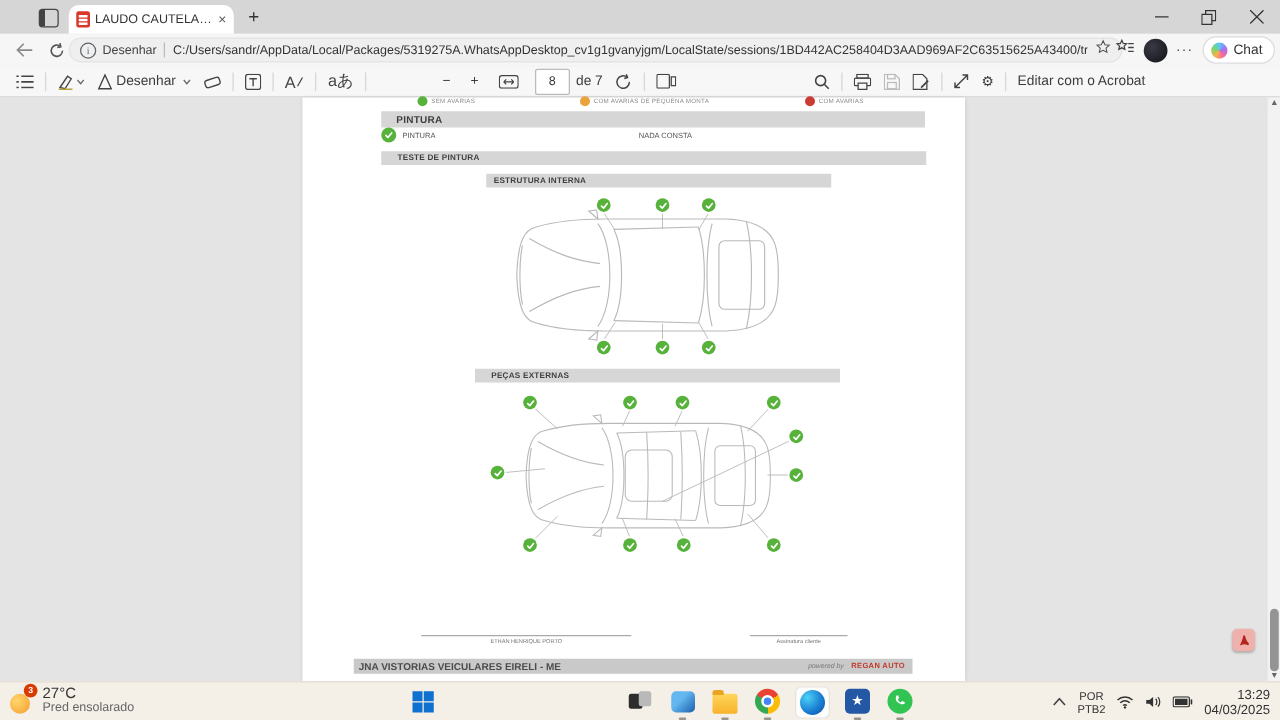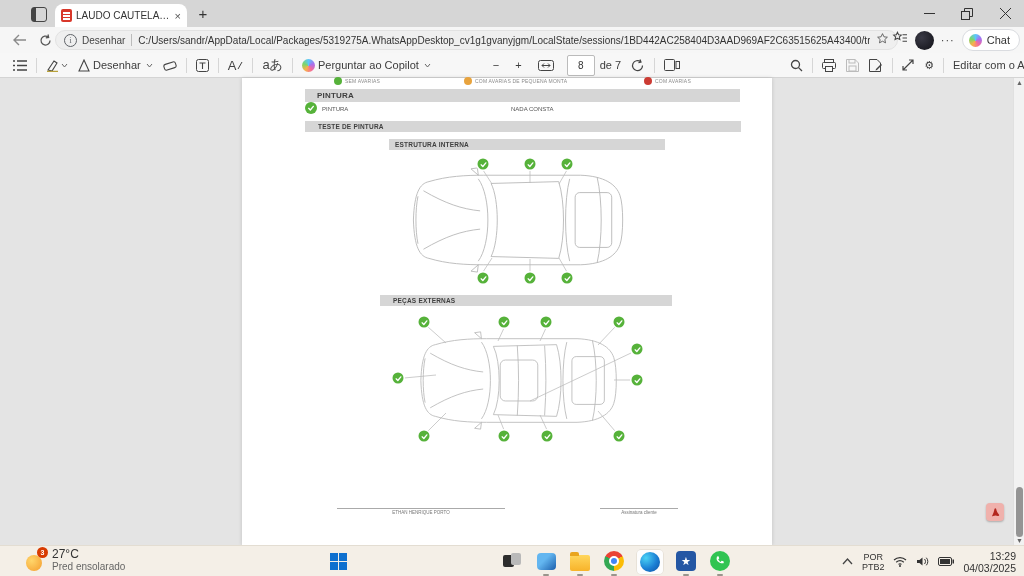--- a/index.html
+++ b/index.html
@@ -67,21 +67,21 @@
   .powered{font-size:5.5px;font-style:italic;color:#777;margin-right:6px;}
   .footer-logo{font-size:6px;font-weight:bold;color:#c0392b;margin-right:6px;letter-spacing:.3px;}
   
   .scrollbar{position:absolute;right:0;top:0;width:11px;height:467px;background:#f2f2f2;border-left:1px solid #e0e0e0;box-sizing:border-box;}
   .scroll-thumb{position:absolute;left:2px;width:7px;border-radius:4px;background:#949494;}
   .scroll-arrow{position:absolute;left:0;width:11px;font-size:7px;color:#666;text-align:center;}
   .acrobat-fab{position:absolute;width:18px;height:18px;border-radius:4px;background:#f0b1ac;display:flex;align-items:center;justify-content:center;box-shadow:0 1px 2px rgba(0,0,0,.25);}
   .acrobat-fab svg{width:11px;height:11px;}
   
   .taskbar{position:absolute;top:545px;left:0;width:1024px;height:31px;background:#f4efe7;border-top:1px solid #e3ddd2;box-sizing:border-box;}
-  .weather{position:absolute;left:24px;top:2px;display:flex;align-items:center;gap:6px;justify-content:flex-end;}
+  .weather{position:absolute;left:6px;top:2px;display:flex;align-items:center;gap:6px;justify-content:flex-end;}
   .sun-ico{position:relative;width:22px;height:22px;}
   .sun-core{position:absolute;left:2px;top:5px;width:16px;height:16px;border-radius:50%;background:radial-gradient(circle at 35% 35%,#ffd66b,#f49d2e);}
   .badge{position:absolute;right:-2px;top:-3px;width:11px;height:11px;border-radius:50%;background:#d83b01;color:#fff;font-size:7px;line-height:11px;text-align:center;font-weight:bold;}
   .w-temp{font-size:12px;color:#333;line-height:13px;}
   .w-cond{font-size:10px;color:#666;line-height:12px;}
   .win-logo{position:absolute;left:330px;top:7px;width:17px;height:17px;display:grid;grid-template-columns:8px 8px;grid-template-rows:8px 8px;gap:1px;}
   .win-logo i{background:#0e70cf;}
   .search-pill{position:absolute;left:360px;top:4px;width:138px;height:23px;background:#fff;border:1px solid #dcd5c8;border-radius:12px;display:flex;align-items:center;padding:0 3px 0 9px;box-sizing:border-box;}
   .search-label{font-size:11px;color:#555;margin-left:6px;flex:1;}
   .search-img{width:36px;height:17px;border-radius:9px;background:linear-gradient(100deg,#e8d9a5,#caa75d 60%,#b98e43);position:relative;overflow:hidden;}
@@ -222,29 +222,20 @@
         <span class="glyph14">A</span>
         <svg width="6" height="9" style="margin-left:1px">
           <path d="M1,8 L5,1" stroke="#444" stroke-width="1"></path>
         </svg>
       </div>
     <div class="tb-sep"></div>
     <div class="tb">
         <span class="glyph14">aあ</span>
       </div>
     <div class="tb-sep"></div>
-    <div class="tb">
-        <div class="copilot-ico"></div>
-        <span class="tb-label">Perguntar ao Copilot</span>
-        <span class="caret">
-          <svg width="7" height="5">
-            <path d="M1,1 L3.5,4 L6,1" fill="none" stroke="#666"></path>
-          </svg>
-        </span>
-      </div>
     <div class="tb" style="margin-left:52px">−</div>
     <div class="tb" style="margin-left:6px">+</div>
     <div class="tb" style="margin-left:6px">
         <svg width="16" height="11">
           <rect x="0.5" y="0.5" width="15" height="10" rx="2" fill="none" stroke="#444"></rect>
           <path d="M4,5.5 H12 M4,5.5 L6,3.5 M4,5.5 L6,7.5 M12,5.5 L10,3.5 M12,5.5 L10,7.5" stroke="#444" stroke-width="1"></path>
         </svg>
       </div>
     <input class="page-input" style="margin-left: 8px;" value="8">
     <span class="tb">de 7</span>
@@ -475,20 +466,25 @@
             <path d="M2.5 6.5 L5 9 L9.5 3.5" fill="none" stroke="#fff" stroke-width="2" stroke-linecap="round" stroke-linejoin="round"></path>
           </svg>
         </div>
       </div>
 
     <div class="sig-line" style="left:337px;top:430px;width:168px"></div>
     <div class="sig-text" style="left:337px;top:432px;width:168px">ETHAN HENRIQUE PORTO</div>
     <div class="sig-line" style="left:600px;top:430px;width:78px"></div>
     <div class="sig-text" style="left:600px;top:432px;width:78px">Assinatura cliente</div>
 
+    <div class="footerbar" style="left:283px;top:449px;width:447px;height:12px">
+      <span class="footer-company">JNA VISTORIAS VEICULARES EIRELI - ME</span>
+      <span class="powered">powered by</span>
+      <span class="footer-logo">REGAN AUTO</span>
+    </div>
 
     <div class="acrobat-fab" style="left:986px;top:425px">
       <svg viewBox="0 0 16 16">
           <path d="M3,13 C5,9 6,6 6.5,3 C7,1.5 8.5,1.5 9,3 C9.5,6 11,9 13,11 C14,12 13,13.5 11.5,13 C9,12 7,12 4.5,13 C3.5,13.4 2.6,13.8 3,13 Z" fill="#b3261e"></path>
         </svg>
     </div>
 
     <div class="scrollbar">
       <div class="scroll-arrow" style="top:1px">▲</div>
       <div class="scroll-thumb" style="top:409px;height:50px"></div>

